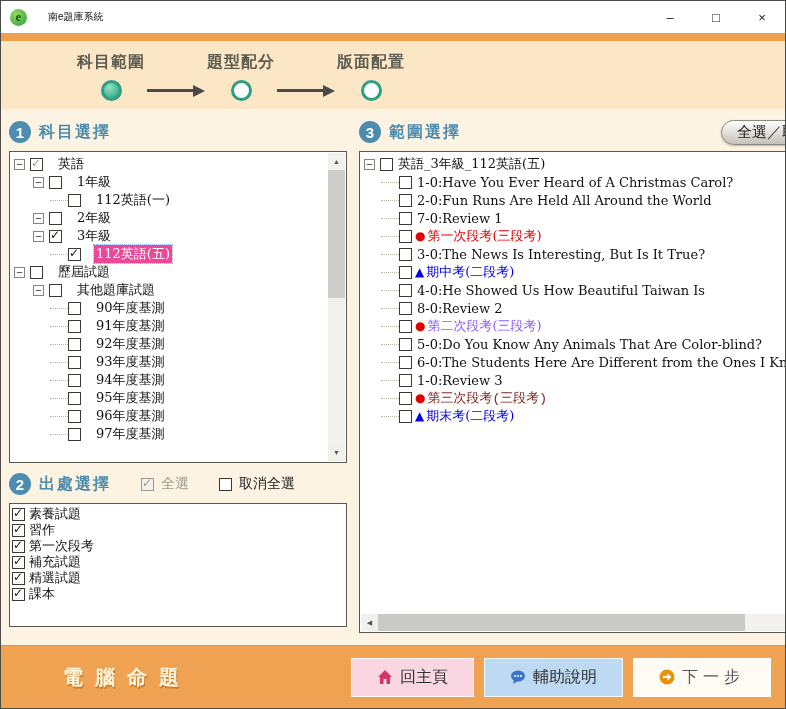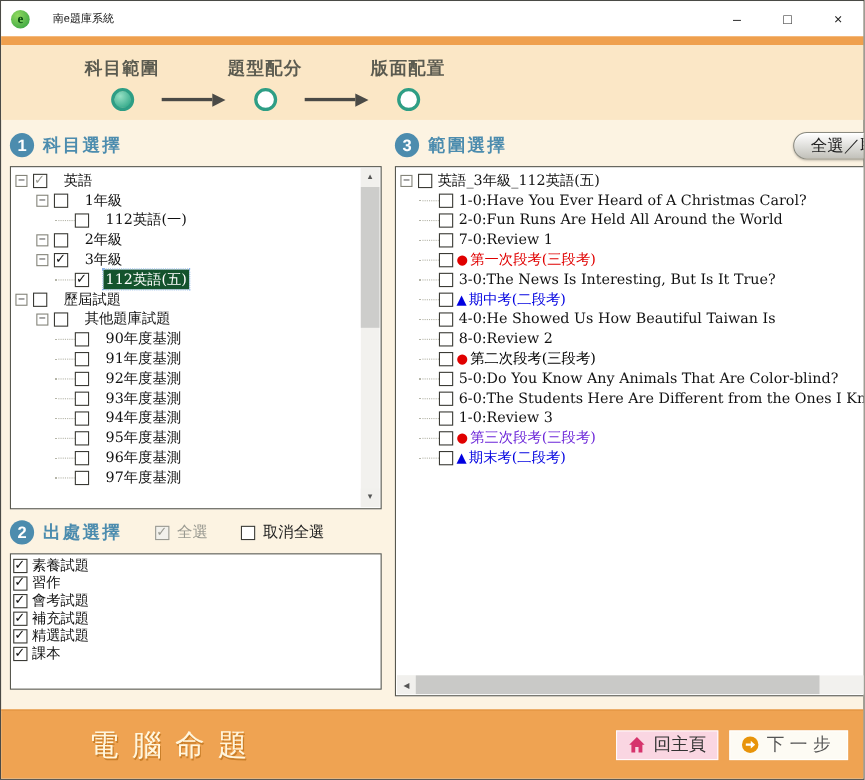--- a/index.html
+++ b/index.html
@@ -38,21 +38,21 @@
   .ind{flex:none;}
   .exp{width:11px;height:11px;border:1px solid #84847a;background:#fff;box-sizing:border-box;font-size:11px;line-height:8px;text-align:center;color:#333;flex:none;margin:0 5px 0 2px;font-family:"Liberation Sans",sans-serif;}
   .conn{width:18px;flex:none;border-top:1px dotted #b5b5a8;height:0;margin-right:0px;}
   .cbx{width:13px;height:13px;border:1px solid #3a3a35;background:#fff;position:relative;flex:none;box-sizing:border-box;}
   .cbx .ck{position:absolute;left:0px;top:-3px;font-size:12px;font-weight:bold;color:#111;font-family:"DejaVu Sans",sans-serif;}
   .cbx.tri .ck{color:#9a9a92;}
   .cbx.dis{background:#f2f1ec;border-color:#9a9a92;}
   .cbx.dis .ck{color:#9a9a92;}
   .lbl{margin-left:3px;padding:0 2px;}
   .trow.left .lbl{margin-left:13px;}
-  .lbl.sel{background:#14532d;color:#fff !important;outline:1px dotted #8fb6e8;}
+  .lbl.sel{background:#ec4899;color:#fff !important;outline:1px dotted #8fb6e8;}
   .mark{margin-left:3px;font-size:12px;line-height:1;}
   
   .lrow{display:flex;align-items:center;height:16px;font-family:"DejaVu Serif","Liberation Serif",serif;font-size:13px;color:#111;}
   .lrow .cbx{margin-right:4px;}
   
   .hcb{display:flex;align-items:center;margin-left:30px;font-size:14px;color:#222;}
   .hcb .cbx{margin-right:7px;}
   .hcb.disabled{color:#9a9a92;}
   
   .pill{margin-left:auto;height:25px;padding:0 15px;border-radius:13px;border:1px solid #8a8a80;background:linear-gradient(#ffffff,#c2c1ba);box-shadow:inset 0 1px 0 #fff,0 1px 2px rgba(0,0,0,.25);font-size:15px;color:#222;display:flex;align-items:center;cursor:pointer;}
@@ -60,23 +60,23 @@
   .vsb{position:absolute;top:1px;right:1px;bottom:1px;width:17px;background:#F2F1EE;}
   .sb-btn{display:flex;align-items:center;justify-content:center;font-size:7px;color:#555;background:#F1F0ED;}
   .vsb .sb-btn{height:17px;width:17px;}
   .vsb .sb-btn.dn{position:absolute;bottom:0;left:0;}
   .vthumb{position:absolute;top:17px;left:0;width:17px;height:128px;background:#CDCDCB;}
   .hsb{position:absolute;left:1px;right:1px;bottom:1px;height:17px;background:#F2F1EE;}
   .hsb .sb-btn{width:17px;height:17px;position:absolute;top:0;}
   .hthumb{position:absolute;left:17px;top:0;height:17px;width:79%;background:#C9C9C7;}
   
   .bottom-bar{height:62px;background:#EFA352;flex:none;display:flex;align-items:center;border-top:1px solid #e2943f;}
-  .app-title{margin-left:80px;font-size:27px;font-weight:normal;color:#FFF6DE;letter-spacing:12px;text-shadow:1px 2px 0 #c97f2a;}
+  .app-title{margin-left:62px;font-size:20px;font-weight:bold;color:#FFF6DE;letter-spacing:12px;text-shadow:1px 2px 0 #c97f2a;}
   .bbuttons{margin-left:auto;margin-right:14px;display:flex;gap:10px;}
-  .bbtn{height:27px;display:flex;align-items:center;gap:7px;padding:0 10px;font-size:16px;color:#333;border:1px solid rgba(255,255,255,.85);cursor:pointer;font-family:"Liberation Sans",sans-serif;}
+  .bbtn{height:39px;display:flex;align-items:center;gap:7px;padding:0 25px;font-size:16px;color:#333;border:1px solid rgba(255,255,255,.85);cursor:pointer;font-family:"Liberation Sans",sans-serif;}
   .bbtn.home{background:#FAD6E2;}
   .bbtn.help{background:#BED9F2;}
   .bbtn.next{background:#FDFBF4;letter-spacing:5px;color:#555;}
   .bicon{width:16px;height:16px;flex:none;display:block;}
 </style>
 </head>
 <body>
 
 <div class="window">
 
@@ -261,21 +261,21 @@
             <div class="lrow">
               <span class="cbx">
                 <span class="ck">✓</span>
               </span>
               <span>習作</span>
             </div>
             <div class="lrow">
               <span class="cbx">
                 <span class="ck">✓</span>
               </span>
-              <span>會考試題</span>
+              <span>第一次段考</span>
             </div>
             <div class="lrow">
               <span class="cbx">
                 <span class="ck">✓</span>
               </span>
               <span>補充試題</span>
             </div>
             <div class="lrow">
               <span class="cbx">
                 <span class="ck">✓</span>
@@ -354,21 +354,21 @@
               <span class="ind" style="width: 19px;"></span>
               <span class="conn"></span>
               <span class="cbx"></span>
               <span class="lbl">8-0:Review 2</span>
             </div>
             <div class="trow">
               <span class="ind" style="width: 19px;"></span>
               <span class="conn"></span>
               <span class="cbx"></span>
               <span class="mark" style="color: rgb(224, 0, 0);">●</span>
-              <span class="lbl" style="margin-left: 0px; color: #000000;">第二次段考(三段考)</span>
+              <span class="lbl" style="margin-left: 0px; color: #8b5cf6;">第二次段考(三段考)</span>
             </div>
             <div class="trow">
               <span class="ind" style="width: 19px;"></span>
               <span class="conn"></span>
               <span class="cbx"></span>
               <span class="lbl">5-0:Do You Know Any Animals That Are Color-blind?</span>
             </div>
             <div class="trow">
               <span class="ind" style="width: 19px;"></span>
               <span class="conn"></span>
@@ -379,21 +379,21 @@
               <span class="ind" style="width: 19px;"></span>
               <span class="conn"></span>
               <span class="cbx"></span>
               <span class="lbl">1-0:Review 3</span>
             </div>
             <div class="trow">
               <span class="ind" style="width: 19px;"></span>
               <span class="conn"></span>
               <span class="cbx"></span>
               <span class="mark" style="color: rgb(224, 0, 0);">●</span>
-              <span class="lbl" style="margin-left: 0px; color: #6d28d9;">第三次段考(三段考)</span>
+              <span class="lbl" style="margin-left: 0px; color: #7f1d1d; font-family: Liberation Mono, monospace;">第三次段考(三段考)</span>
             </div>
             <div class="trow">
               <span class="ind" style="width: 19px;"></span>
               <span class="conn"></span>
               <span class="cbx"></span>
               <span class="mark" style="color: rgb(0, 0, 224);">▲</span>
               <span class="lbl" style="margin-left: 0px; color: rgb(0, 0, 224);">期末考(二段考)</span>
             </div>
           </div>
         <div class="hsb">
@@ -407,20 +407,30 @@
   </div>
 
   <div class="bottom-bar">
     <span class="app-title">電腦命題</span>
     <div class="bbuttons">
       <button class="bbtn home">
         <svg class="bicon" viewBox="0 0 16 16">
             <path d="M8 1 L15 8 H13 V15 H9.5 V10 H6.5 V15 H3 V8 H1 Z" fill="#D6336C"></path>
           </svg>
         <span>回主頁</span>
+      </button>
+      <button class="bbtn help">
+        <svg class="bicon" viewBox="0 0 16 16">
+            <ellipse cx="8" cy="7" rx="7" ry="5.5" fill="#3B74C9"></ellipse>
+            <path d="M4 11 L3 15 L8 12 Z" fill="#3B74C9"></path>
+            <circle cx="5" cy="7" r="1" fill="#fff"></circle>
+            <circle cx="8" cy="7" r="1" fill="#fff"></circle>
+            <circle cx="11" cy="7" r="1" fill="#fff"></circle>
+          </svg>
+        <span>輔助說明</span>
       </button>
       <button class="bbtn next">
         <svg class="bicon" viewBox="0 0 16 16">
             <circle cx="8" cy="8" r="7.5" fill="#E8940A"></circle>
             <path d="M4 7 H8.5 V4.5 L12.5 8 L8.5 11.5 V9 H4 Z" fill="#fff"></path>
           </svg>
         <span>下一步</span>
       </button>
     </div>
   </div>

